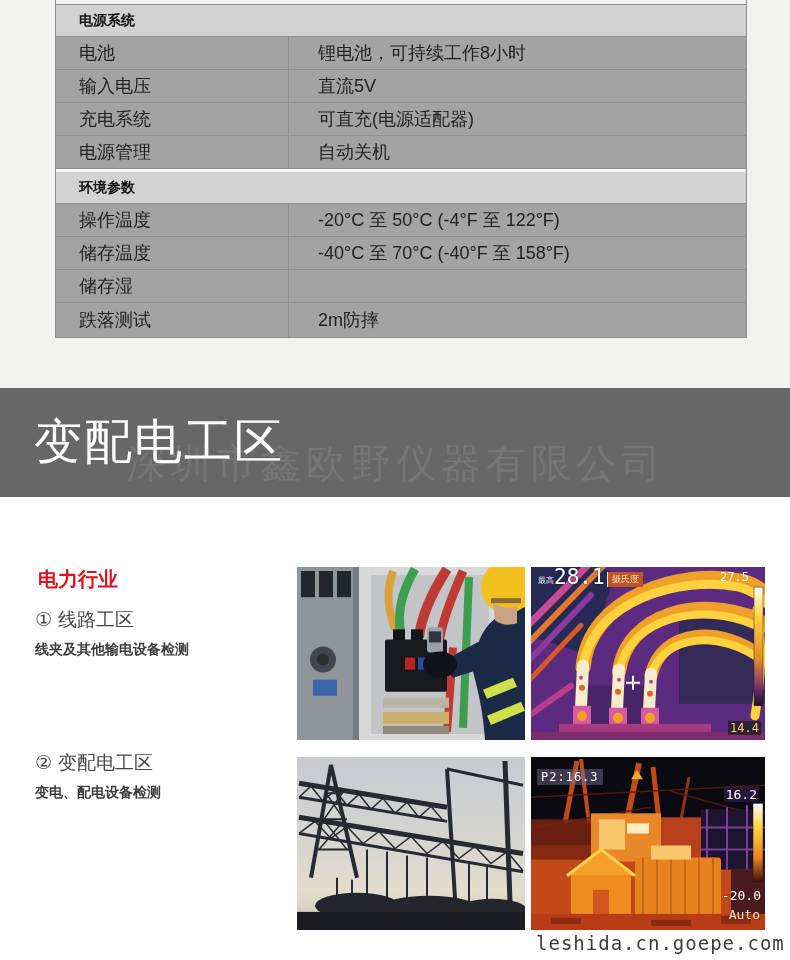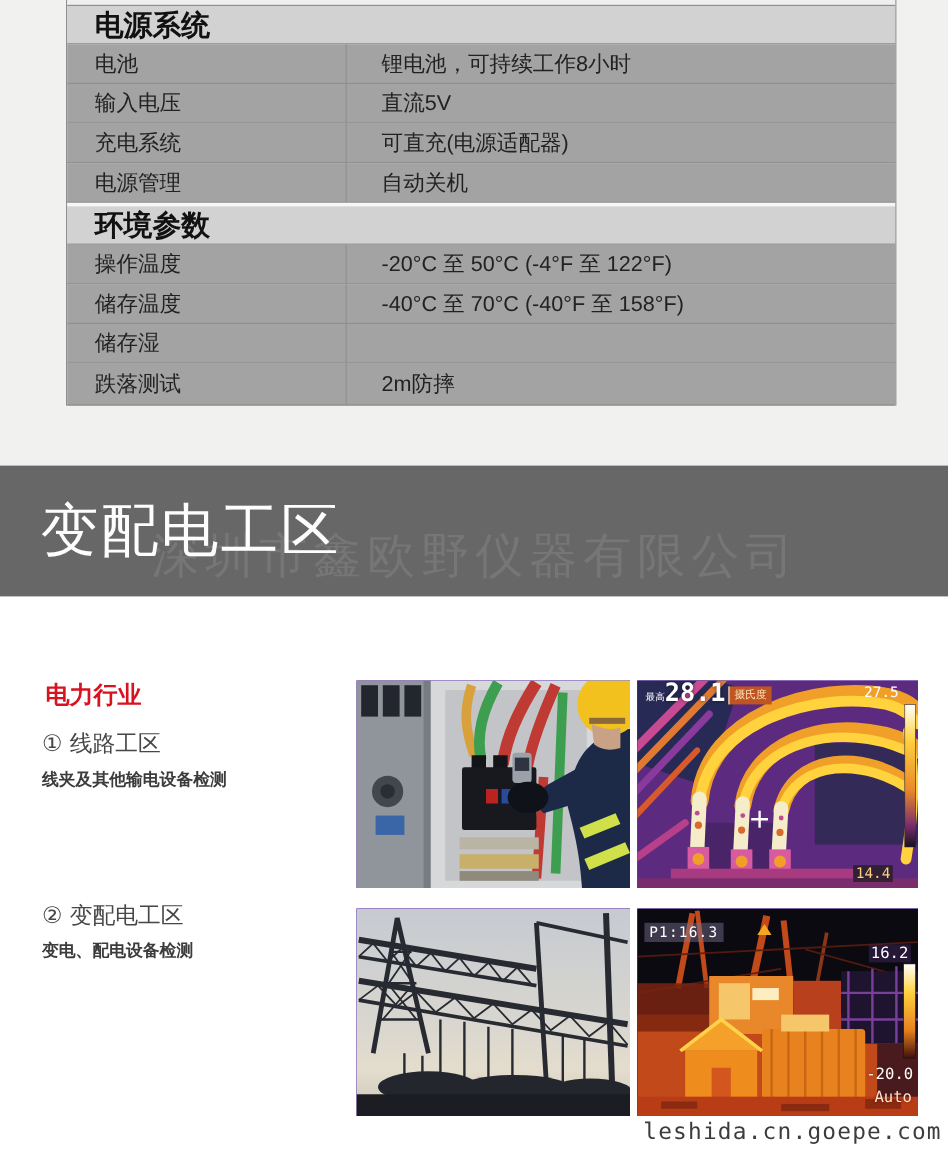--- a/index.html
+++ b/index.html
@@ -12,21 +12,21 @@
   .spec-table{
     position:absolute;left:55px;top:0;width:692px;
     border-left:1px solid #8f8f8f;border-right:1px solid #8f8f8f;
     box-sizing:border-box;font-size:18px;
   }
   .spec-sliver{height:4px;background:#efefef;border-bottom:1px solid #8f8f8f;}
   .sec-gap{height:3px;background:#f6f6f5;}
   .sec-header{
     height:32px;box-sizing:border-box;display:flex;align-items:center;
     background:#d2d2d2;border-bottom:1px solid #8f8f8f;
-    font-weight:bold;padding-left:23px;font-size:24px;color:#111;
+    font-weight:bold;padding-left:23px;font-size:14px;color:#111;
   }
   .spec-row{display:flex;height:33px;box-sizing:border-box;background:#a3a3a3;border-bottom:1px solid #8f8f8f;}
   .spec-row.last{height:35px;}
   .spec-label{
     width:233px;box-sizing:border-box;padding-left:23px;display:flex;align-items:center;
     border-right:1px solid #8f8f8f;color:#222;
   }
   .spec-value{flex:1;display:flex;align-items:center;padding-left:29px;color:#222;}
   
   .banner{position:absolute;left:0;top:388px;width:790px;height:109px;background:#676767;overflow:hidden;}
@@ -48,27 +48,27 @@
   #app-item-2{top:750px;}
   
   .tile{position:absolute;overflow:hidden;background:#4c1d95;}
   .tile svg{display:block;width:100%;height:100%;}
   #photo-panel{left:297px;top:567px;width:228px;height:173px;}
   #thermal-cables{left:531px;top:567px;width:234px;height:173px;}
   #photo-substation{left:297px;top:757px;width:228px;height:173px;}
   #thermal-substation{left:531px;top:757px;width:234px;height:173px;}
   .ovl{position:absolute;font-family:"DejaVu Sans Mono",monospace;color:#fff;white-space:nowrap;}
   .t1-max-label{left:7px;top:8px;font-size:8px;font-family:"Liberation Sans",sans-serif;}
-  .t1-max{left:23px;top:-2px;font-size:21px;font-weight:bold;text-shadow:0 0 3px rgba(0,0,0,.6);}
+  .t1-max{left:23px;top:-2px;font-size:21px;font-weight:normal;text-shadow:0 0 3px rgba(0,0,0,.6);}
   .t1-unit{
     left:76px;top:5px;font-size:9px;background:#bf5522;color:#ffe3ba;padding:1px 4px;
     font-family:"Liberation Sans",sans-serif;border-left:1px solid #e9e0d0;
   }
   .t1-smax{right:16px;top:3px;font-size:12px;}
-  .t1-smin{right:21px;bottom:5px;font-size:12px;color:#ffcf82;background:rgba(35,30,30,.78);padding:0 2px;}
+  .t1-smin{right:4px;bottom:5px;font-size:12px;color:#ffcf82;background:rgba(35,30,30,.78);padding:0 2px;}
   .t2-spot{left:6px;top:12px;font-size:12px;letter-spacing:1px;background:rgba(125,115,150,.45);padding:1px 4px;}
   .t2-smax{right:6px;top:30px;font-size:13px;background:rgba(60,35,85,.55);padding:0 2px;}
   .t2-smin{right:4px;bottom:27px;font-size:13px;text-shadow:0 0 2px rgba(80,20,0,.8);}
   .t2-mode{right:5px;bottom:8px;font-size:13px;color:#ffe2cf;text-shadow:0 0 2px rgba(80,20,0,.8);}
   
   .footer-watermark{
     position:absolute;left:536px;top:932px;font-family:"DejaVu Sans Mono",monospace;
     font-size:19px;letter-spacing:1px;color:#3c3c3c;
   }
 </style>
@@ -319,21 +319,21 @@
       <rect x="62" y="132" width="16" height="26" fill="#d2561e"></rect>
       <rect x="0" y="156" width="234" height="16" fill="#b83c16"></rect>
       <g fill="#8a2a10">
         <rect x="20" y="160" width="30" height="6"></rect>
         <rect x="120" y="162" width="40" height="6"></rect>
         <rect x="190" y="158" width="30" height="8"></rect>
       </g>
       <rect x="200" y="112" width="34" height="44" fill="#2a1020" opacity="0.8"></rect>
       <rect x="222" y="46" width="10" height="78" fill="url(#cb2)" stroke="#1a1020" stroke-width="0.5"></rect>
     </svg>
-    <div class="ovl t2-spot">P1:16.3</div>
+    <div class="ovl t2-spot">P2:16.3</div>
     <div class="ovl t2-smax">16.2</div>
     <div class="ovl t2-smin">-20.0</div>
     <div class="ovl t2-mode">Auto</div>
   </div>
 
   <div class="footer-watermark">leshida.cn.goepe.com</div>
 
 </div>
 
 </body></html>

